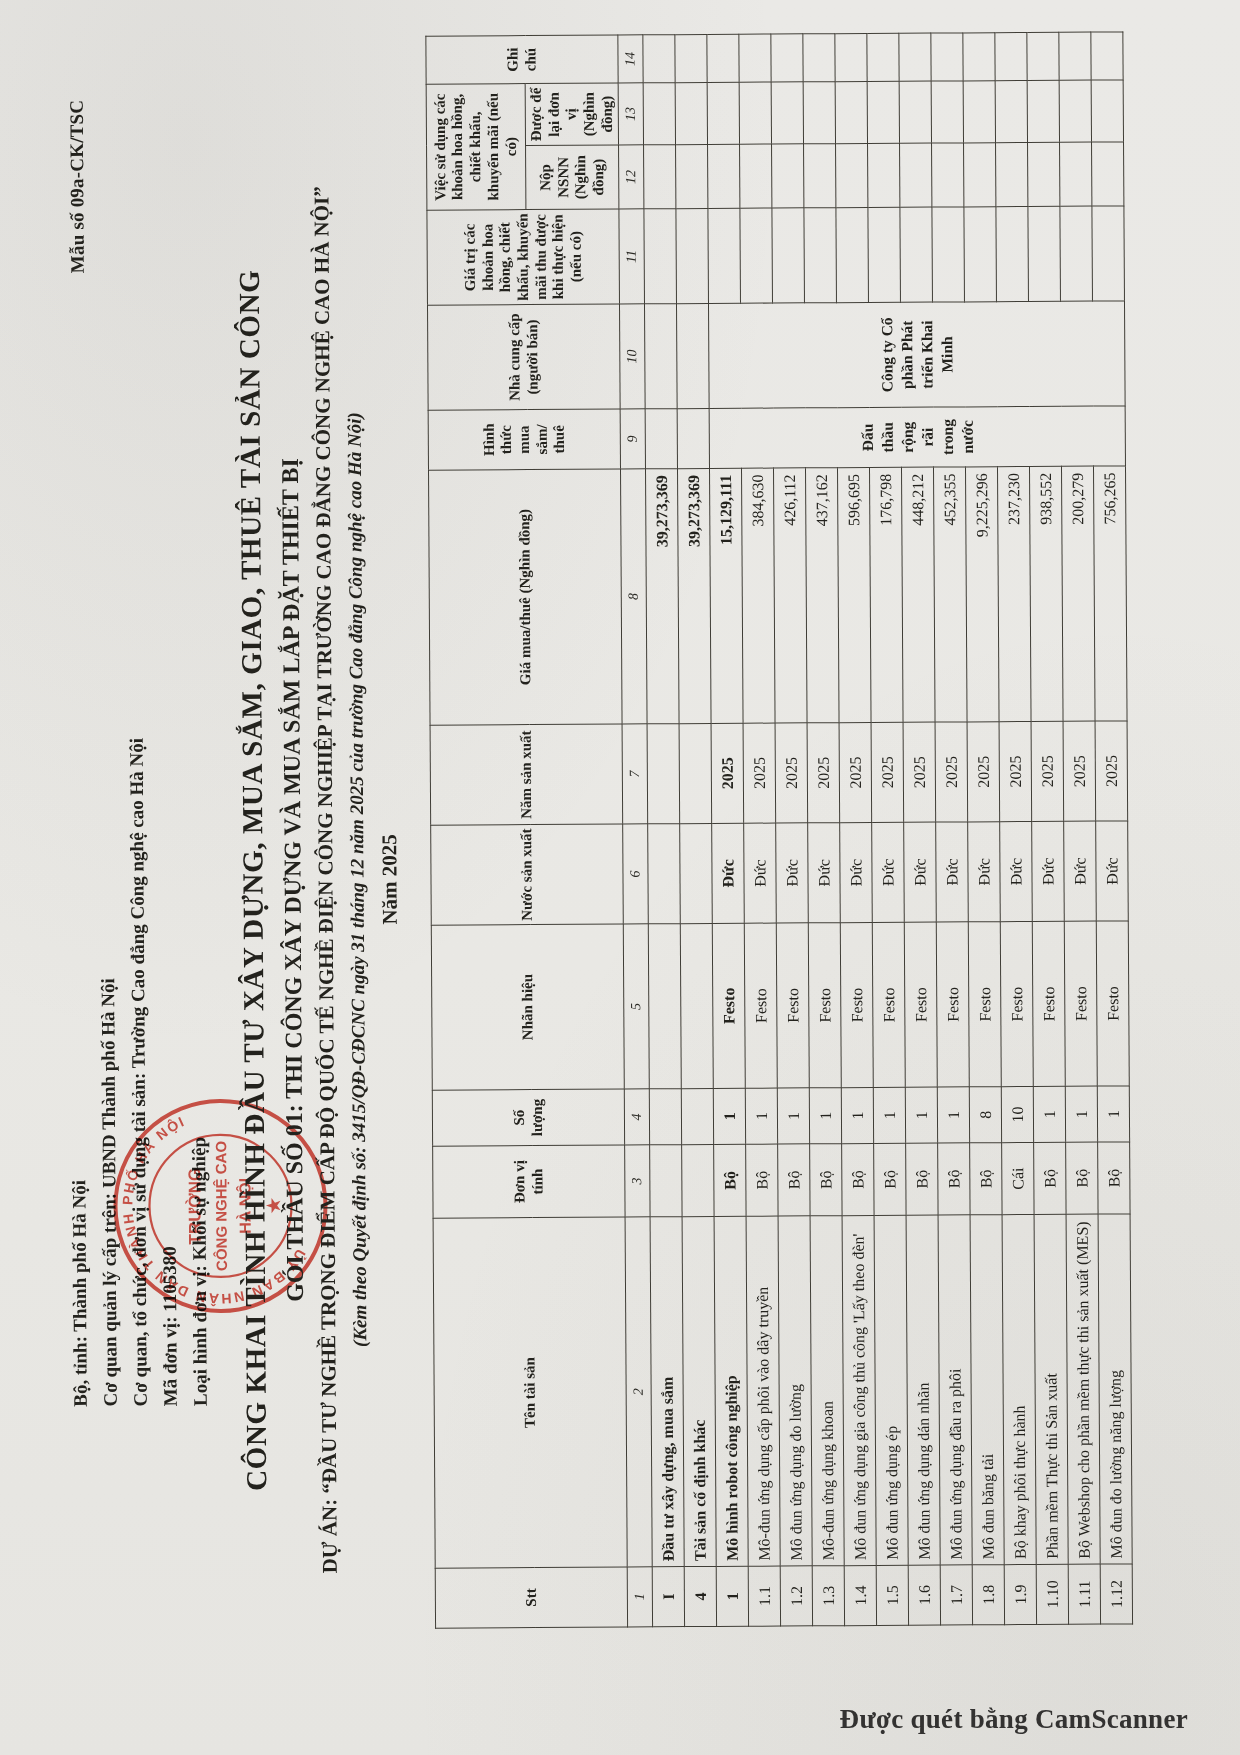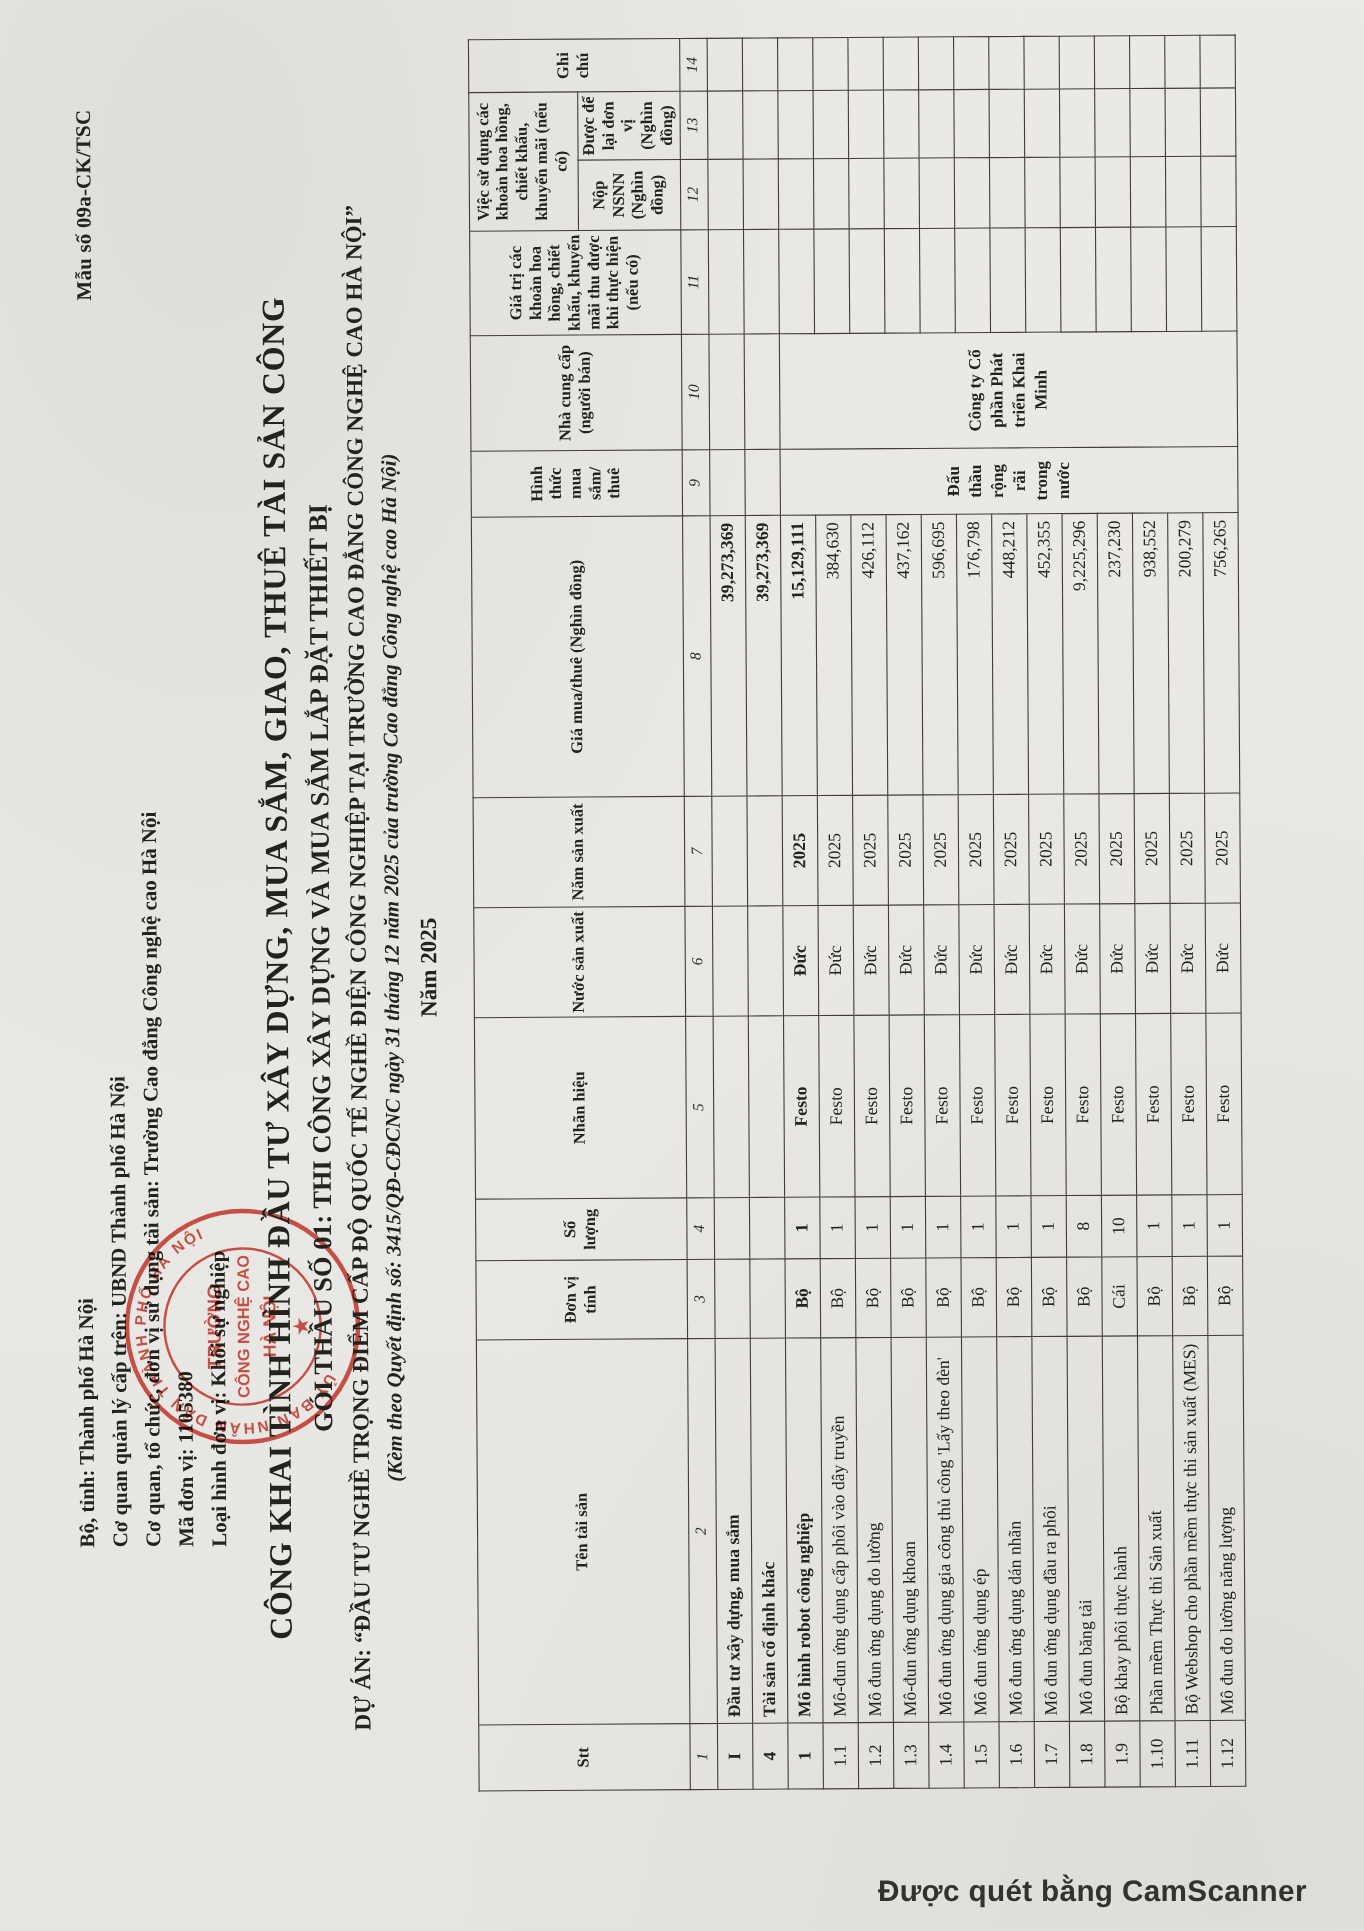--- a/index.html
+++ b/index.html
@@ -68,21 +68,21 @@
   .c-price{text-align:right;padding-right:6px;}
   tr.bold td{font-weight:bold;}
   td.c-span{font-size:15.5px;line-height:1.3;text-align:center;vertical-align:middle;}
 
   .stamp{
     position:absolute;left:440px;top:106px;width:224px;height:224px;
     mix-blend-mode:multiply;opacity:.88;
   }
   .watermark{
     position:absolute;right:52px;bottom:20px;
-    font-family:Liberation Sans, sans-serif;
+    font-family:Liberation Serif, serif;
     font-size:27px;font-weight:bold;color:#333231;letter-spacing:.3px;
   }
 </style>
 </head>
 <body>
 
 <div id="paper">
   <div id="sheet">
 
     <div class="form-no">Mẫu số 09a-CK/TSC</div>

